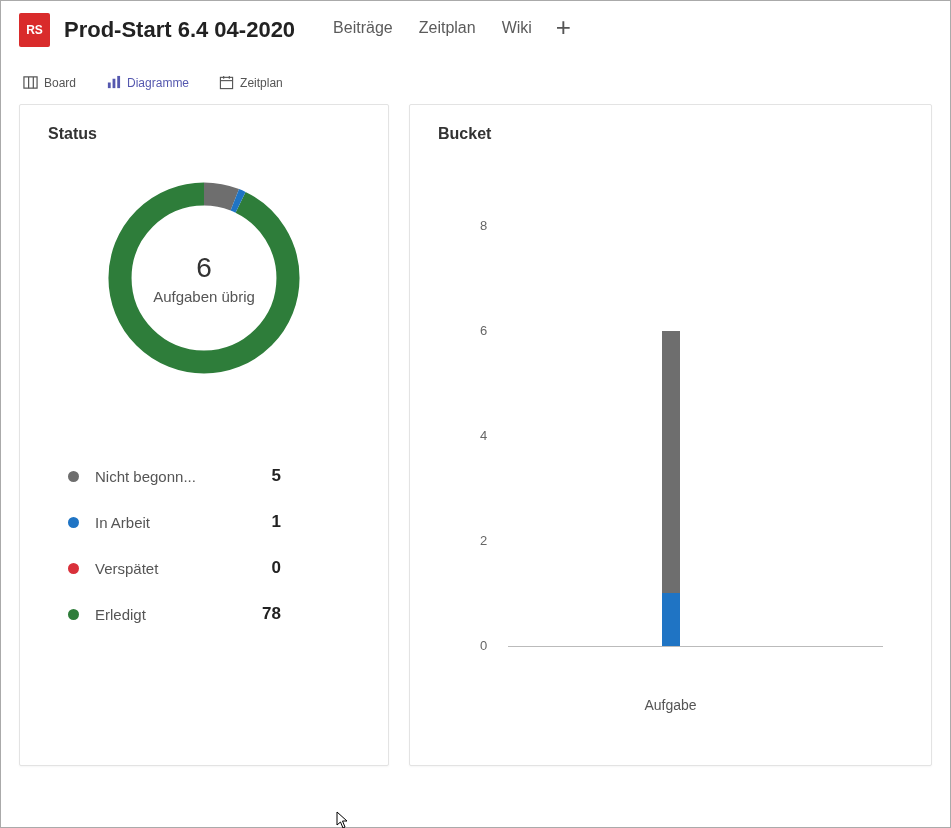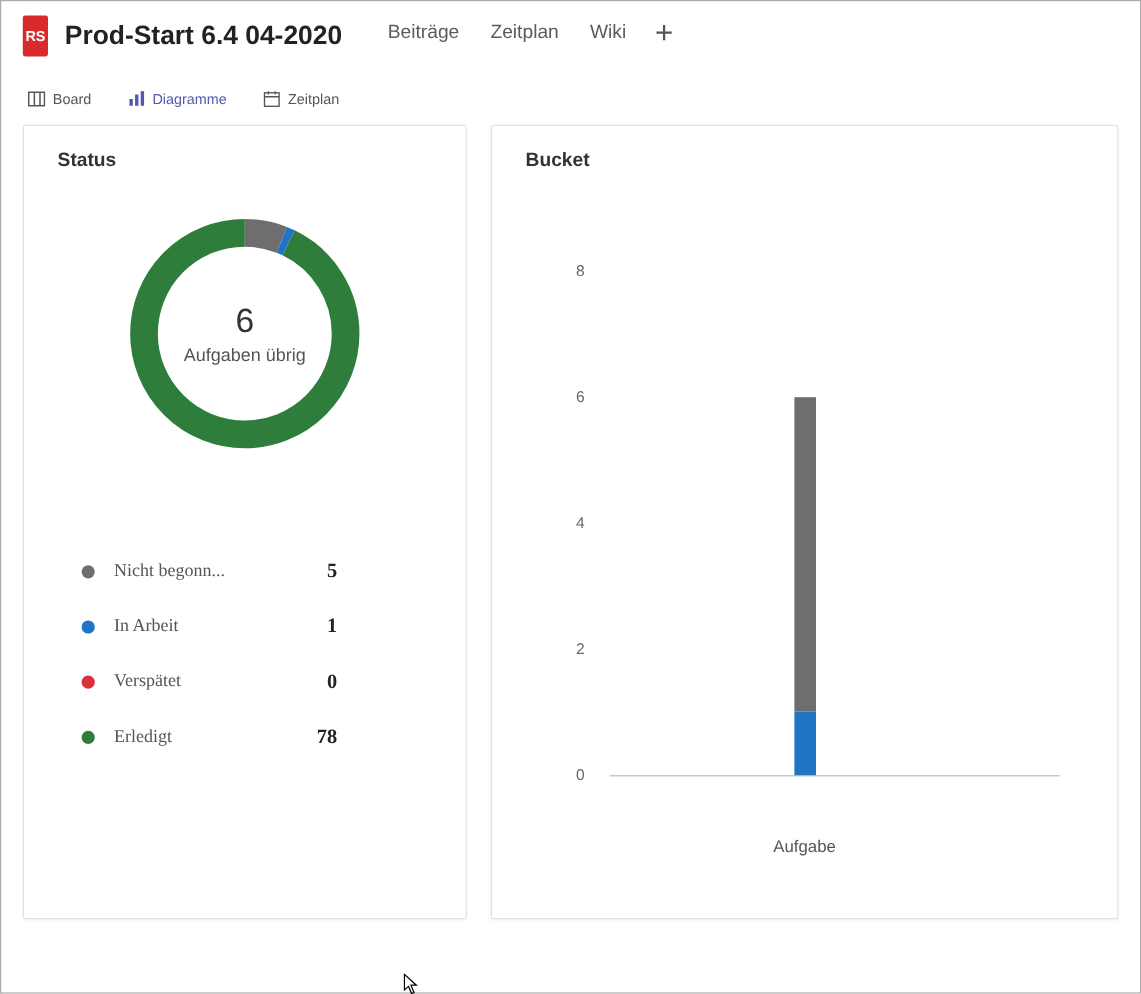--- a/index.html
+++ b/index.html
@@ -12,21 +12,21 @@
     border: 1px solid #aaa;
     overflow: hidden;
   }
   .topbar {
     display: flex;
     align-items: center;
     padding: 10px 18px 0 18px;
     gap: 14px;
   }
   .team-avatar {
-    width: 21px; height: 34px;
+    width: 31px; height: 34px;
     background: #d92b2b;
     color: #fff;
     font-size: 12px;
     font-weight: 600;
     display: flex; align-items: center; justify-content: center;
     border-radius: 2px;
   }
   .team-title {
     font-size: 22px;
     font-weight: 700;
@@ -82,21 +82,21 @@
   .donut {
     position: relative;
     width: 210px; height: 210px;
   }
   .donut-center {
     position:absolute; inset:0;
     display:flex; flex-direction:column; align-items:center; justify-content:center;
   }
   .donut-num { font-size: 28px; color:#333; }
   .donut-label { font-size: 15px; color:#555; margin-top:4px;}
-  .legend { margin-top: 70px; padding-left: 20px; font-family: Liberation Serif, serif; }
+  .legend { margin-top: 70px; padding-left: 20px; }
   .legend-row {
     display:flex; align-items:center;
     padding: 13px 0;
     font-size: 15px;
     color:#555;
   }
   .dot { width:11px; height:11px; border-radius:50%; margin-right:16px; flex-shrink:0;}
   .leg-label { flex:1; white-space:nowrap; overflow:hidden; text-overflow: ellipsis; max-width:150px;}
   .leg-val { font-weight:700; color:#222; font-size:17px; min-width:36px; text-align:right; margin-right:20px;}
   

